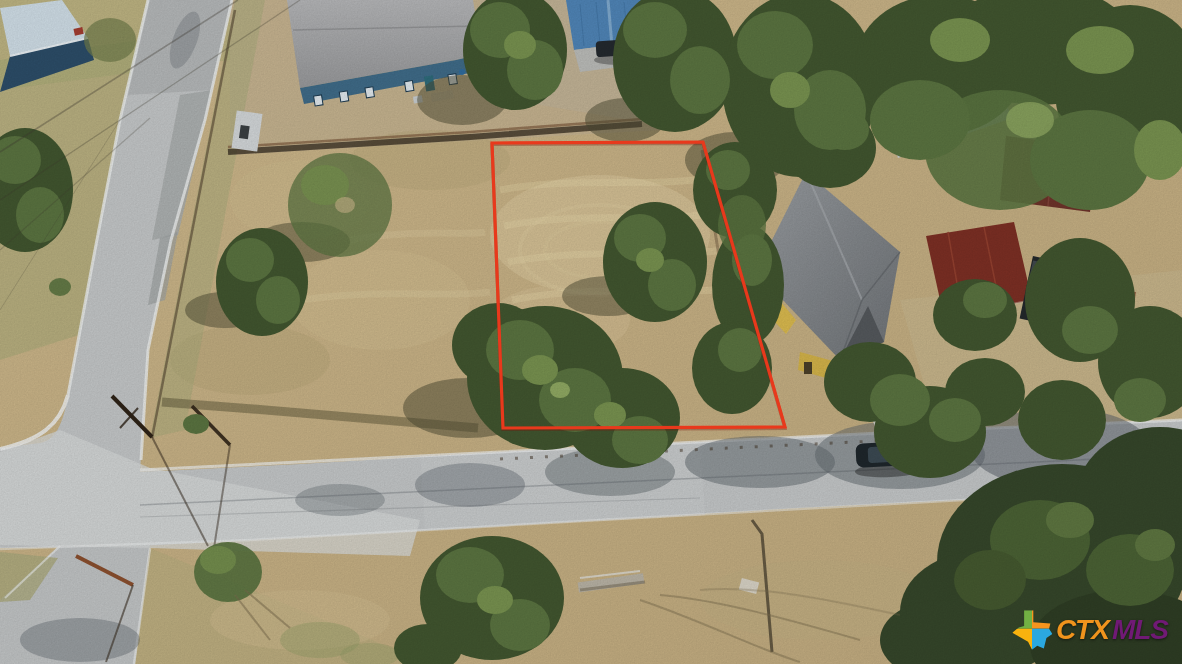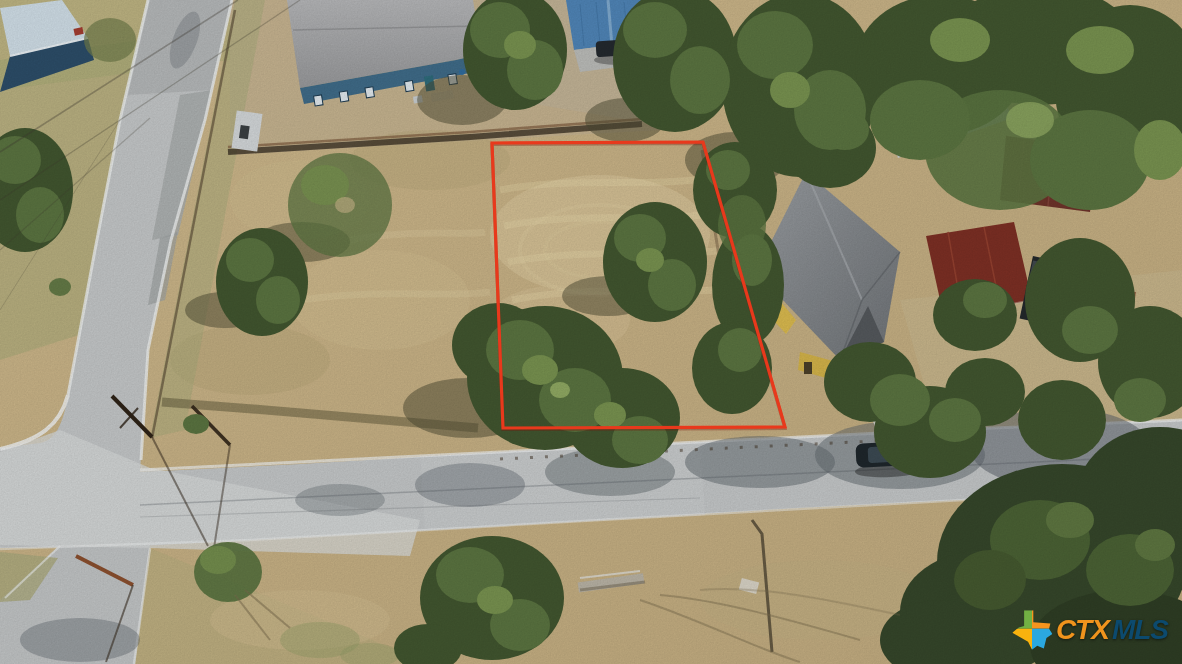--- a/index.html
+++ b/index.html
@@ -3,21 +3,21 @@
 <meta charset="utf-8">
 <style>
   html,body{margin:0;padding:0;background:#222;}
   .frame{position:relative;width:1182px;height:664px;overflow:hidden;
          background:#c9b487;font-family:"Liberation Sans",sans-serif;}
   .scene{position:absolute;inset:0;display:block;}
   .watermark{position:absolute;right:14px;bottom:13px;display:flex;align-items:center;gap:3px;text-align:right;}
   .wm-text{font-size:28px;font-weight:bold;font-style:italic;letter-spacing:-1px;line-height:1;
            text-shadow:0 1px 3px rgba(0,0,0,.55);}
   .wm-ctx{color:#F0941D;}
-  .wm-mls{color:#0c4a6e;}
+  .wm-mls{color:#701a75;}
 </style>
 </head>
 <body>
 
 <div class="frame">
 <svg class="scene" width="1182" height="664" viewBox="0 0 1182 664" xmlns="http://www.w3.org/2000/svg">
   <defs>
     <linearGradient id="fieldGrad" x1="0" y1="0" x2="1" y2="1">
       <stop offset="0" stop-color="#cdb88c"></stop>
           <stop offset="0.5" stop-color="#c6b084"></stop>

